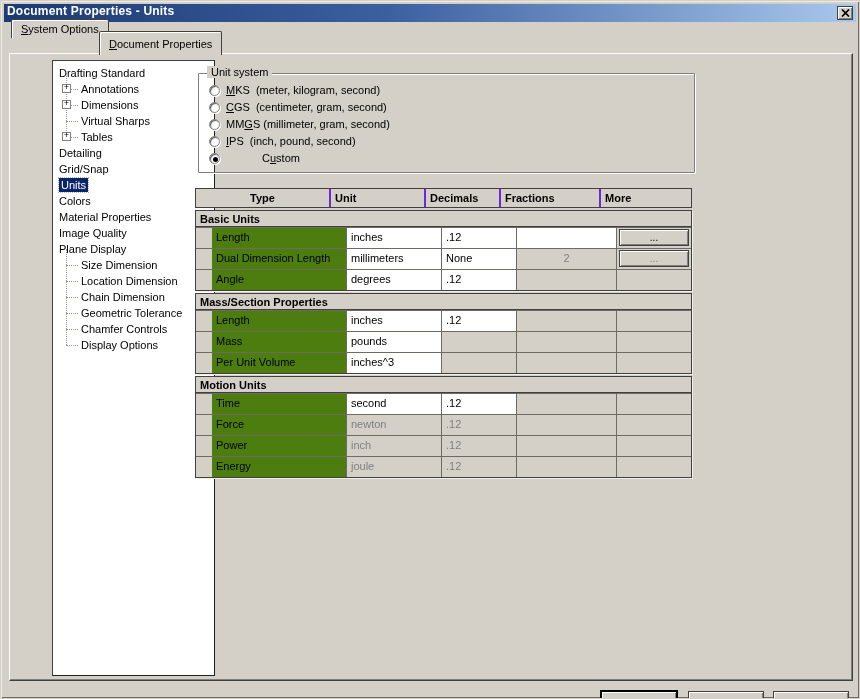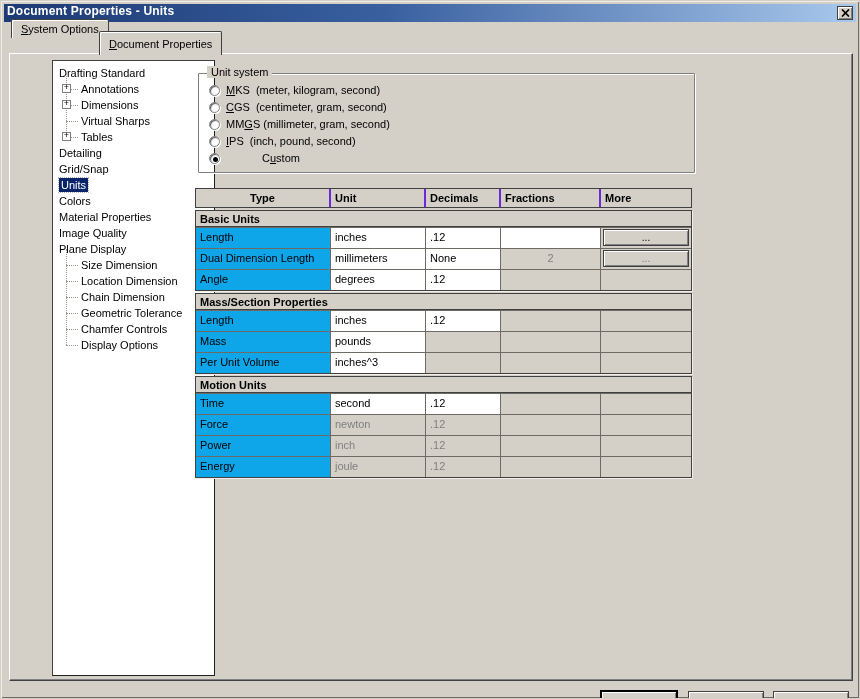--- a/index.html
+++ b/index.html
@@ -83,21 +83,21 @@
   .hc{border-right:2px solid #6d28d9;padding:3px 4px 0;overflow:hidden;white-space:nowrap;}
   .hc:last-child{border-right:none;}
   .w0{width:135px;}.w1{width:95px;}.w2{width:75px;}.w3{width:100px;}.w4{flex:1;}
   .ctr{text-align:center;}
   .sect{border:1px solid #404040;margin-top:2px;background:#d4d0c8;box-shadow:1px 1px 0 #f2efe9;}
   .stitle{height:16px;line-height:16px;font-weight:bold;padding-left:4px;border-bottom:1px solid #404040;white-space:nowrap;}
   .drow{display:flex;height:21px;border-top:1px solid #6e6a64;}
   .drow:first-of-type{border-top:none;}
   .dc{border-right:1px solid #6e6a64;padding:3px 4px 0;overflow:hidden;white-space:nowrap;}
   .dc:last-child{border-right:none;}
-  .lab{background:#0ea5e9;}
+  .lab{background:#4d7c0f;margin-left:16px;}
   .wht{background:#fff;}
   .dis{background:#d4d0c8;}
   .gtxt{color:#808080;}
   .morecell{padding:0;}
   .more-btn{
     display:block;width:calc(100% - 4px);height:17px;margin:1px 2px 0;
     background:#d4d0c8;border:1px solid #404040;
     box-shadow:inset 1px 1px 0 #fff, inset -1px -1px 0 #808080;
     font-family:"Liberation Sans",sans-serif;font-size:10px;line-height:12px;padding:0;cursor:default;
   }

